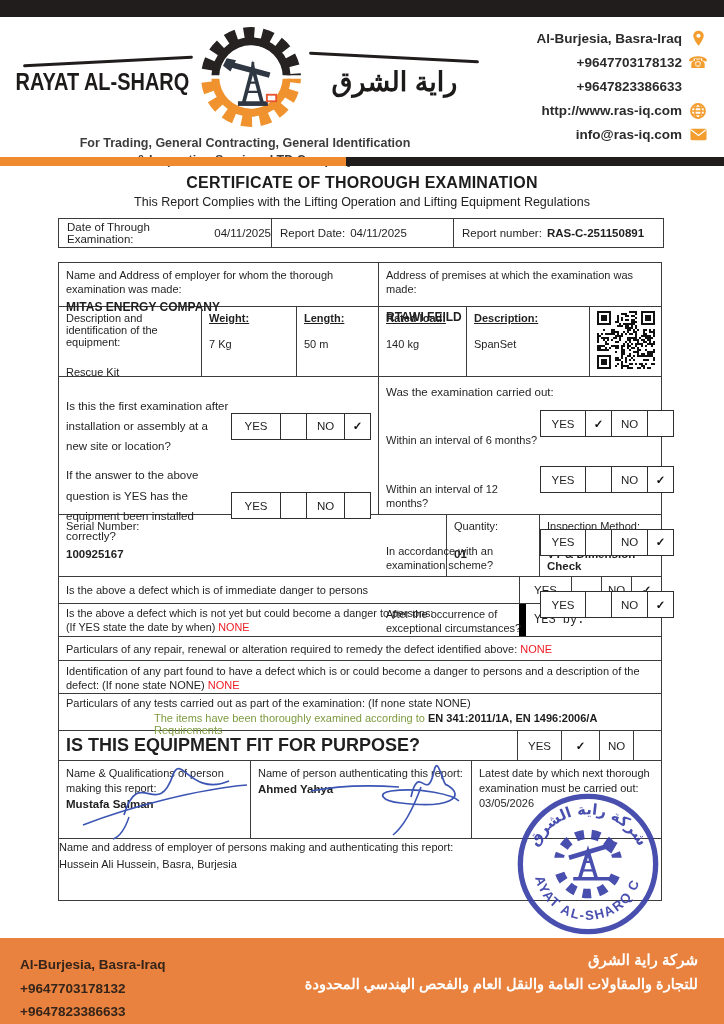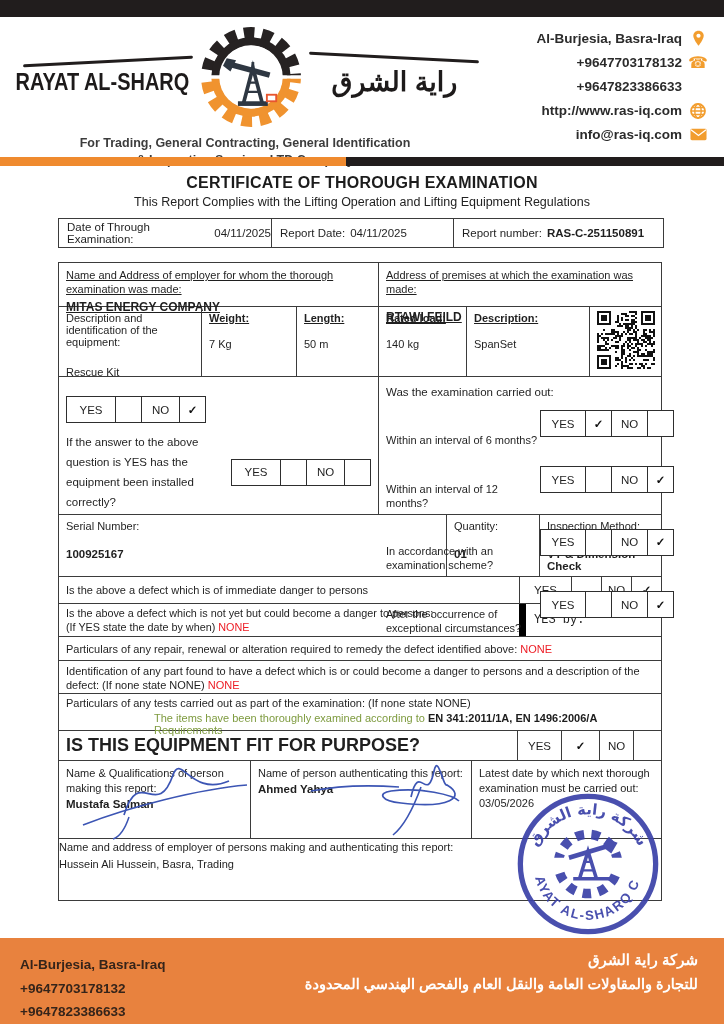--- a/index.html
+++ b/index.html
@@ -41,21 +41,21 @@
   .meta-cell .lab{margin-right:5px;}
   .bold{font-weight:700;}
 
   .main-table{position:absolute;top:262px;left:58px;width:604px;border:1px solid #3b3b3b;font-size:11px;color:#1f1f1f;box-sizing:border-box;}
   .trow{display:flex;box-sizing:border-box;}
   .trow+.trow{border-top:1px solid #3b3b3b;}
   .cell{box-sizing:border-box;padding:5px 7px;}
   .cell+.cell{border-left:1px solid #3b3b3b;}
 
   .rowA{height:43px;}
-  .rowA .cell{line-height:1.3;text-decoration:underline;}
+  .rowA .cell{line-height:1.3;}
   .rowA .c1{width:319px;}
   .rowA .c2{flex:1;}
   .party-name{font-weight:700;font-size:12px;margin-top:3px;}
 
   .rowB{height:70px;}
   .rowB .c1{width:142px;}
   .rowB .c2{width:95px;}
   .rowB .c3{width:82px;}
   .rowB .c4{width:88px;}
   .rowB .c5{width:123px;}
@@ -559,20 +559,21 @@
             <rect x="23" y="28" width="1" height="1" fill="#111"></rect>
             <rect x="25" y="28" width="1" height="1" fill="#111"></rect>
             <rect x="26" y="28" width="1" height="1" fill="#111"></rect>
           </svg>
       </div>
     </div>
 
     <div class="trow rowC">
       <div class="cell c1">
         <div class="q-item" style="margin-top:14px;">
+          <div class="q-text">Is this the first examination after installation or assembly at a new site or location?</div>
           <div class="ynbox">
             <div class="yn ynL">YES</div>
             <div class="yn ynM check"></div>
             <div class="yn ynN">NO</div>
             <div class="yn ynM check">✓</div>
           </div>
         </div>
         <div class="q-item" style="margin-top:9px;">
           <div class="q-text">If the answer to the above question is YES has the equipment been installed correctly?</div>
           <div class="ynbox">
@@ -703,21 +704,21 @@
         </svg>
       </div>
       <div class="cell c3">
         <div>Latest date by which next thorough examination must be carried out:</div>
         <div>03/05/2026</div>
       </div>
     </div>
 
     <div class="trow rowL">
       <div>Name and address of employer of persons making and authenticating this report:</div>
-      <div>Hussein Ali Hussein, Basra, Trading</div>
+      <div>Hussein Ali Hussein, Basra, Burjesia</div>
     </div>
   </div>
 
   <svg class="stamp" width="148" height="148" viewBox="0 0 140 140">
     <defs>
       <path id="arcTop" d="M 17 76 A 53 53 0 0 1 123 76"></path>
       <path id="arcBottom" d="M 21 86 A 51 51 0 0 0 119 86"></path>
       <clipPath id="sTop">
           <rect x="0" y="30" width="140" height="34"></rect>
         </clipPath>

